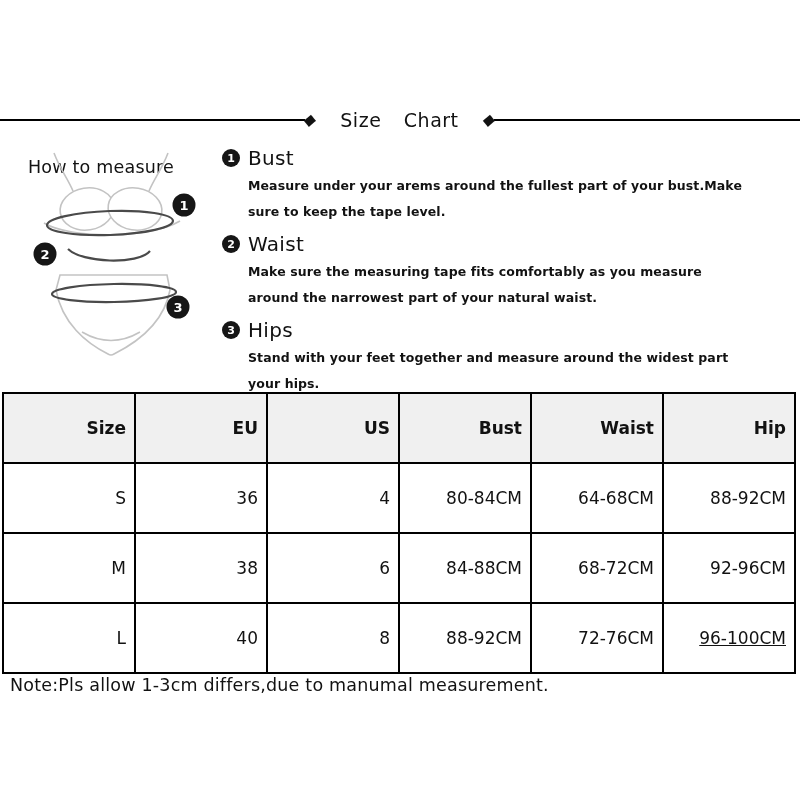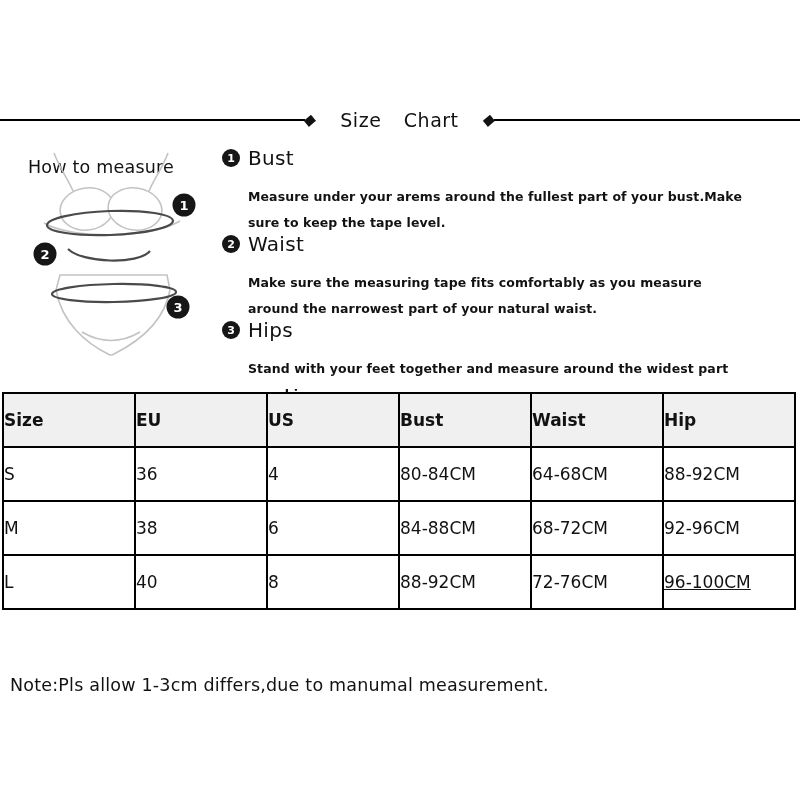--- a/index.html
+++ b/index.html
@@ -27,32 +27,32 @@
   .sec-waist { top:232px; }
   .sec-hips  { top:318px; }
   .sec-head { display:flex; align-items:center; gap:8px; }
   .badge {
     width:18px; height:18px; border-radius:50%; background:#161616; color:#fff;
     font-size:11px; font-weight:bold; display:flex; align-items:center; justify-content:center;
     flex:0 0 18px;
   }
   .sec-title { font-size:20px; letter-spacing:0.3px; }
   .sec-body {
-    margin:14px 0 0 26px; width:508px;
+    margin:3px 0 0 26px; width:508px;
     font-size:12.5px; font-weight:600; line-height:26px; letter-spacing:0.1px;
   }
 
   
   .size-table {
     position:absolute; left:2px; top:392px; width:794px;
     border-collapse:collapse; table-layout:fixed;
   }
   .size-table th, .size-table td {
-    border:2px solid #000; height:52px; text-align:left; vertical-align:middle;
-    font-size:17px; padding:0;
+    border:2px solid #000; height:52px; text-align:right; vertical-align:middle;
+    font-size:17px; padding:8px;
   }
   .size-table th { font-weight:bold; }
   .size-table td { font-weight:normal; }
 
   
   .note { position:absolute; left:10px; top:675px; font-size:17.5px; letter-spacing:0.2px; }
 
   
   .sketch { stroke:#c3c3c3; stroke-width:1.6; fill:#ffffff; }
   .sketch-line { stroke:#c3c3c3; stroke-width:1.6; fill:none; }

